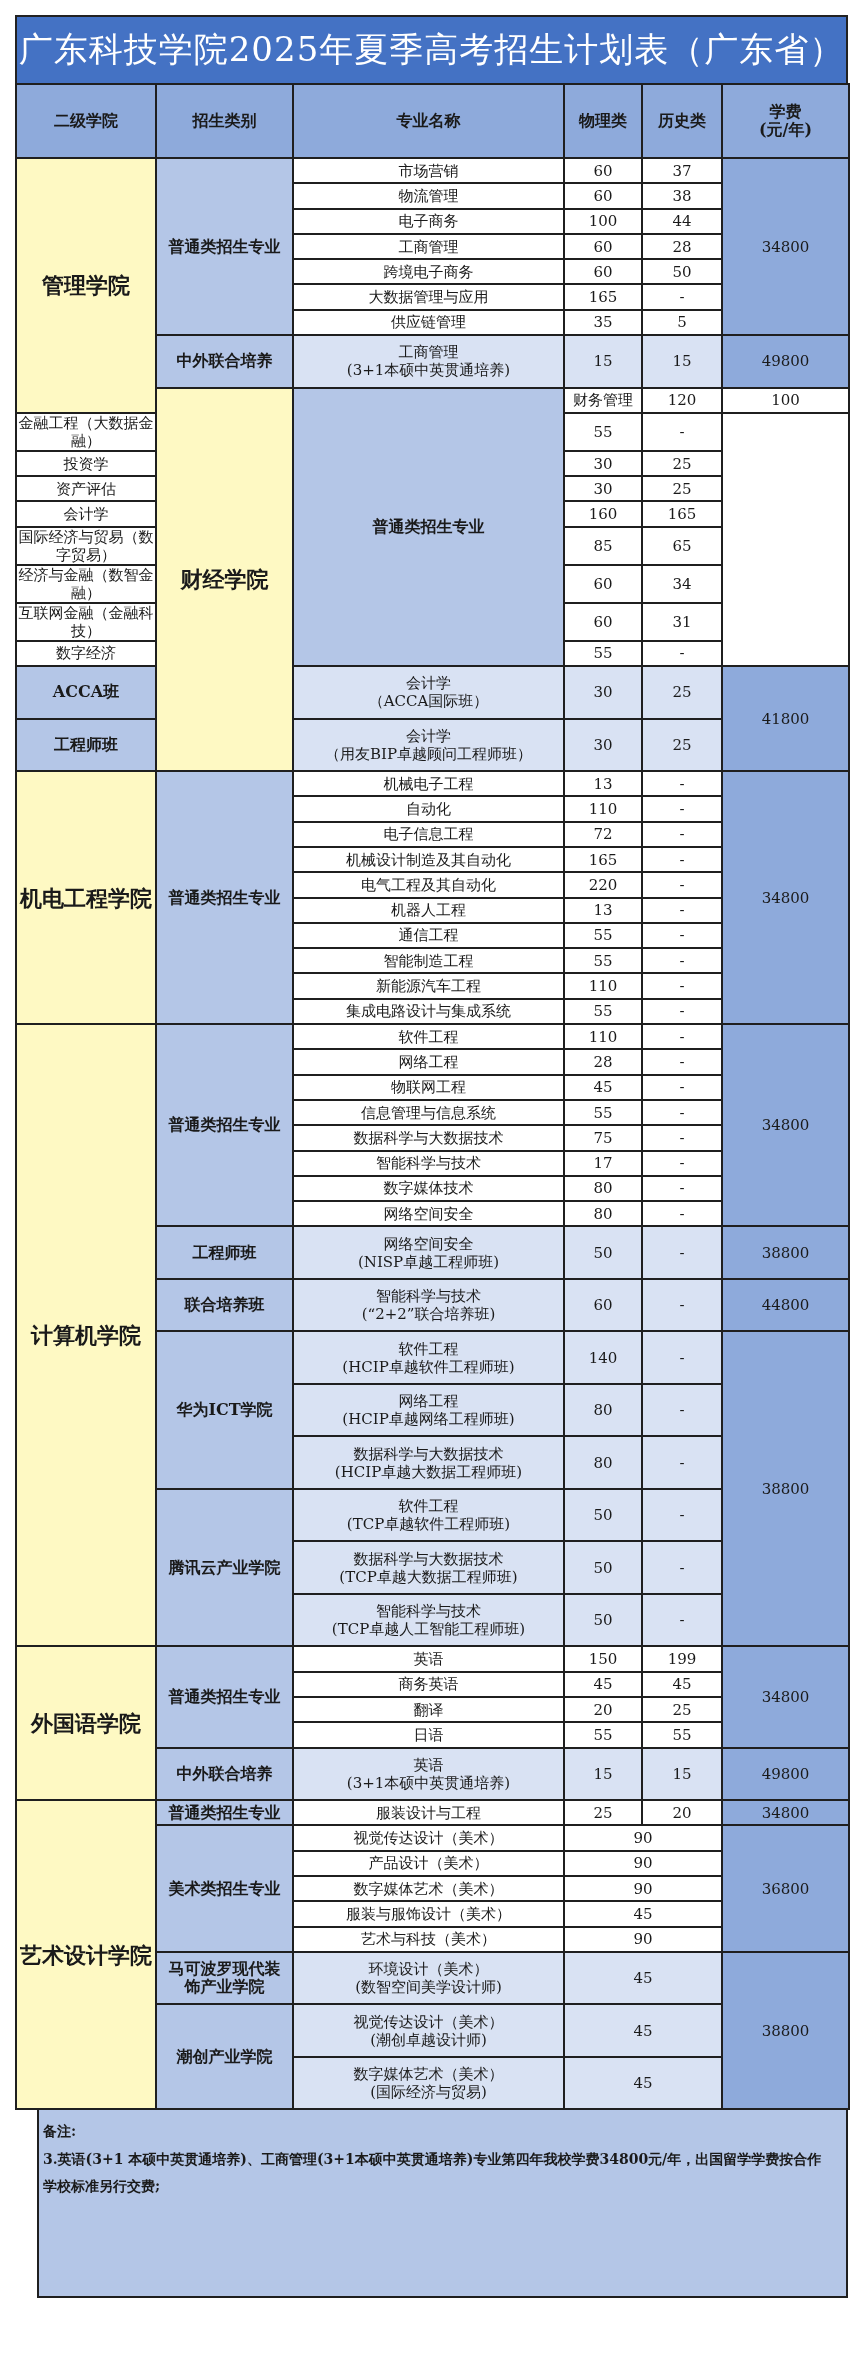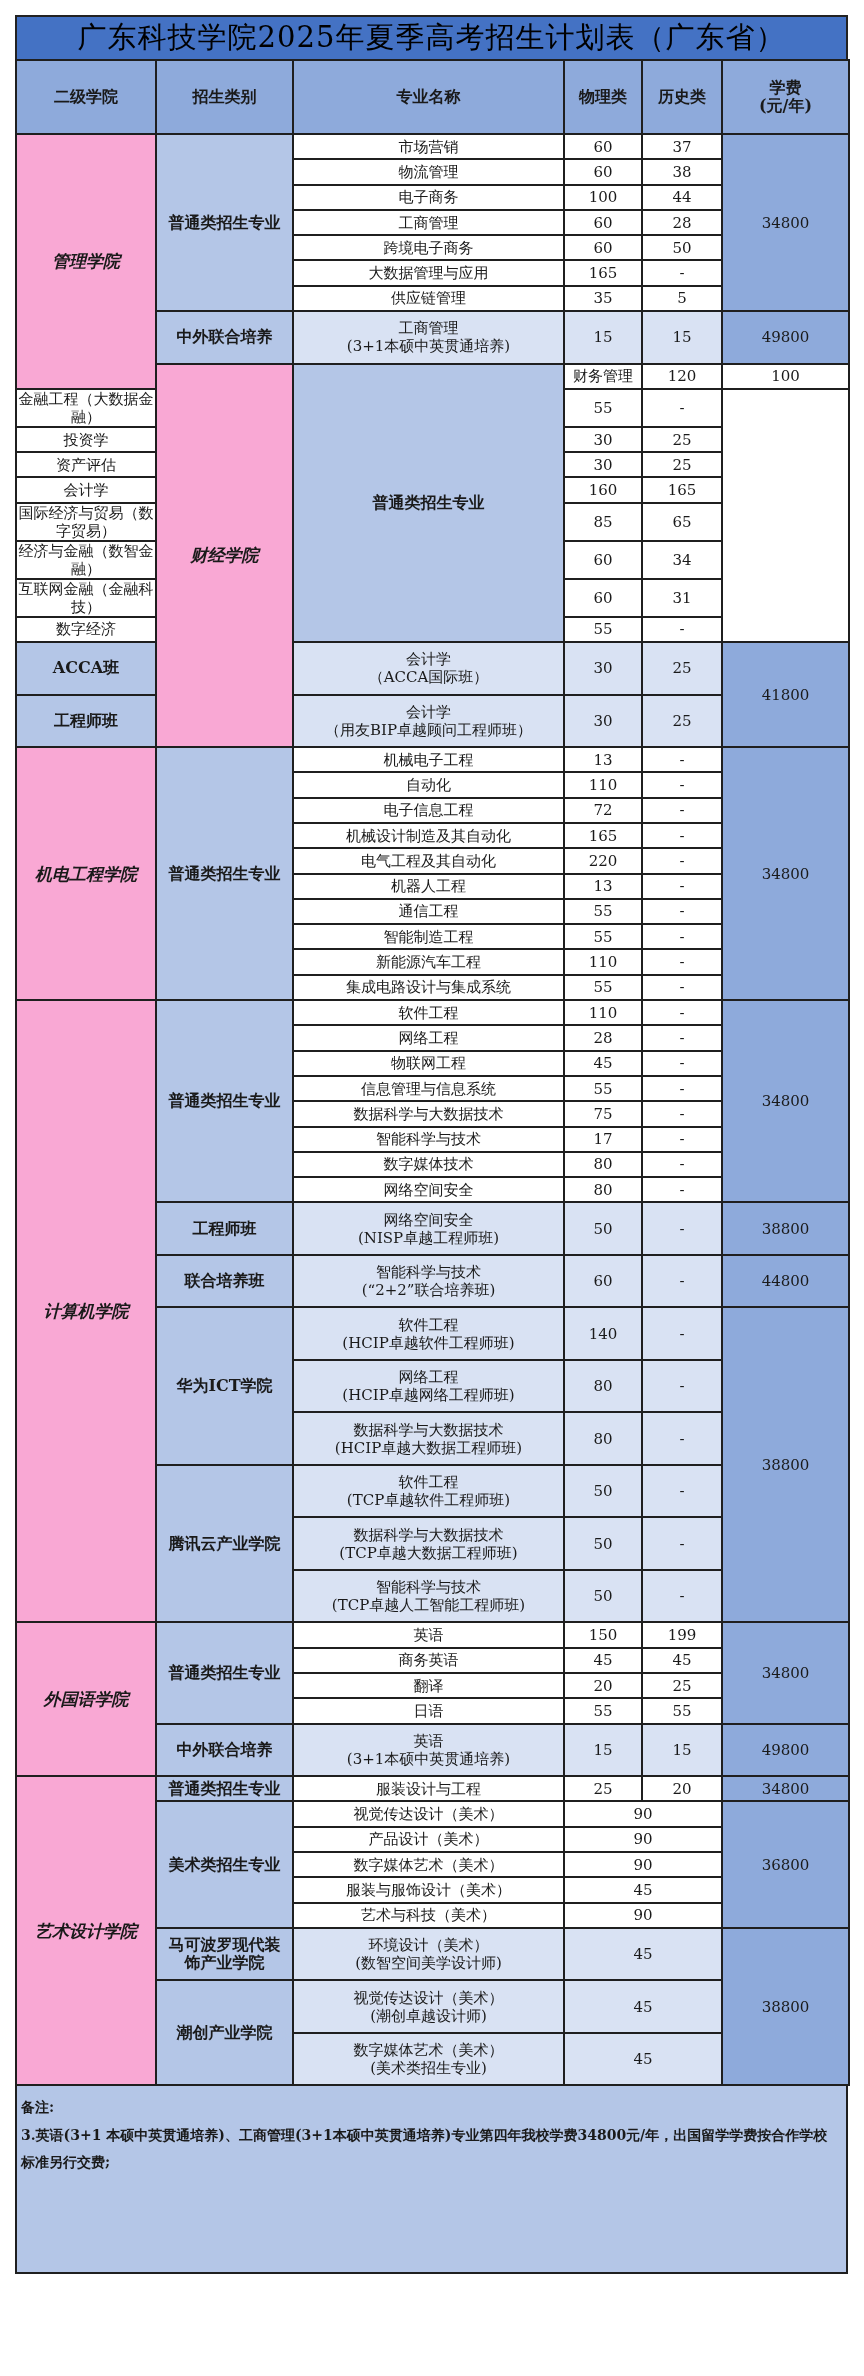--- a/index.html
+++ b/index.html
@@ -1,40 +1,40 @@
 <!DOCTYPE html>
 <html><head>
 <meta charset="utf-8">
 <style>
   html, body { margin: 0; padding: 0; background: #ffffff; }
   body { width: 864px; height: 2376px; position: relative; font-family: "DejaVu Serif", "Liberation Serif", serif; color: #1a1a1a; }
   .wrap { position: absolute; left: 15px; top: 15px; width: 833px; }
   .title {
-    height: 44px; background: #4472c4; border: 2px solid #222; border-bottom: none;
-    box-sizing: border-box; color: #000000; font-size: 29px; display: flex;
+    height: 68px; background: #4472c4; border: 2px solid #222; border-bottom: none;
+    box-sizing: border-box; color: #ffffff; font-size: 34px; display: flex;
     align-items: center; justify-content: center; letter-spacing: 1px;
   }
   table { border-collapse: collapse; width: 833px; table-layout: fixed; padding-left: 8px; }
   td, th {
     border: 2px solid #1f1f1f; text-align: center; vertical-align: middle;
     padding: 0; font-size: 15px; line-height: 18px; overflow: hidden;
   }
   th { background: #8eaadb; font-weight: bold; height: 72px; font-size: 16px; }
   tr.r1 td { height: 23.3px; }
   tr.r2 td { height: 50.5px; }
-  td.college { background: #f9a8d4; font-weight: bold; font-size: 17px; font-style: italic; }
+  td.college { background: #fef9c3; font-weight: bold; font-size: 22px; }
   td.cat { background: #b4c6e7; font-weight: bold; font-size: 16px; margin-top: 20px; }
   td.major { background: #ffffff; }
   td.num { background: #ffffff; }
   td.fee { background: #8eaadb; }
   tr.special td.major, tr.special td.num { background: #d9e2f3; }
   .notes {
     background: #b4c6e7; border: 2px solid #1f1f1f; border-top: none;
     box-sizing: border-box; height: 188px; padding: 8px 11px 0 4px;
-    font-size: 14px; line-height: 27.3px; font-weight: bold; color: #1a1a1a;
+    font-size: 14px; line-height: 27.3px; font-weight: bold; color: #1a1a1a; margin-left: 22px;
   }
   .notes div { white-space: normal; }
   .sub { display: block; }
 </style>
 </head>
 <body>
 
 <div class="wrap">
   <div class="title">广东科技学院2025年夏季高考招生计划表（广东省）</div>
   <table>
@@ -427,21 +427,21 @@
         <td class="cat" rowspan="2">潮创产业学院</td>
         <td class="major">
             <span class="sub">视觉传达设计（美术）</span>
             <span class="sub">(潮创卓越设计师)</span>
           </td>
         <td class="num" colspan="2">45</td>
       </tr>
       <tr class="r2 special">
         <td class="major">
             <span class="sub">数字媒体艺术（美术）</span>
-            <span class="sub">(美术类招生专业)</span>
+            <span class="sub">(国际经济与贸易)</span>
           </td>
         <td class="num" colspan="2">45</td>
       </tr>
     </tbody>
   </table>
   <div class="notes">
     <div>备注:</div>
     <div>3.英语(3+1 本硕中英贯通培养)、工商管理(3+1本硕中英贯通培养)专业第四年我校学费34800元/年，出国留学学费按合作学校标准另行交费;</div>
   </div>
 </div>

